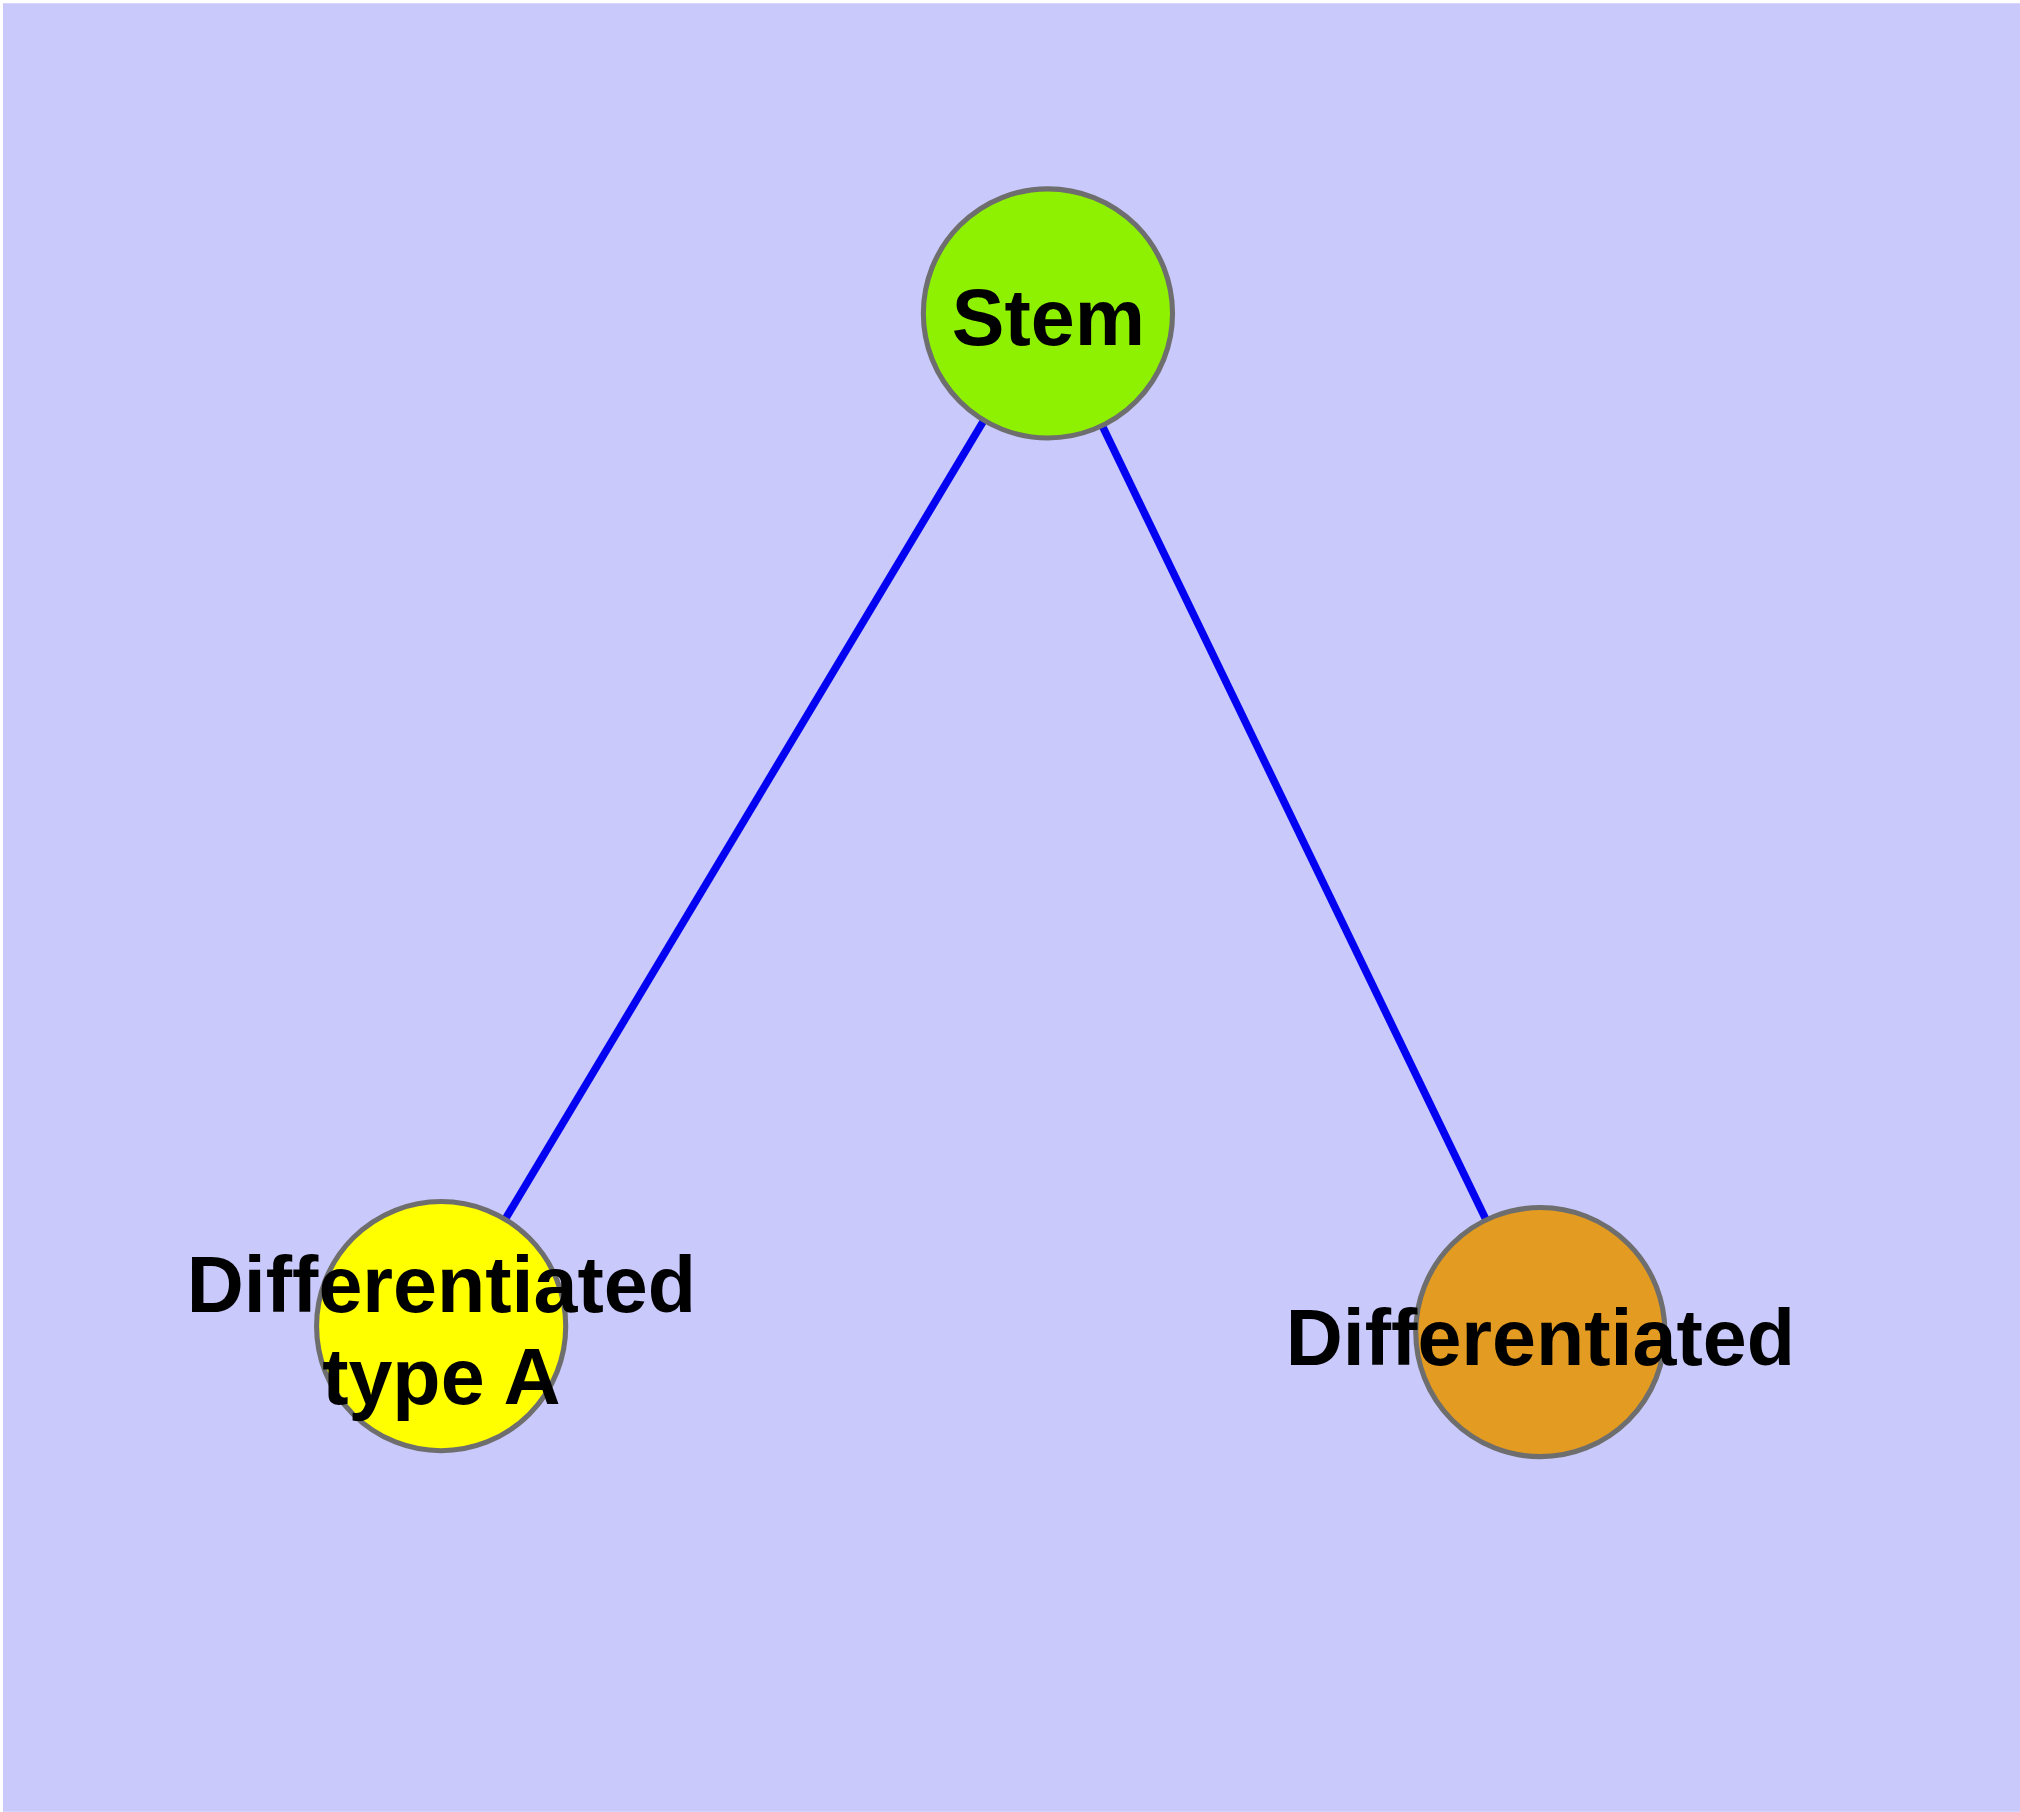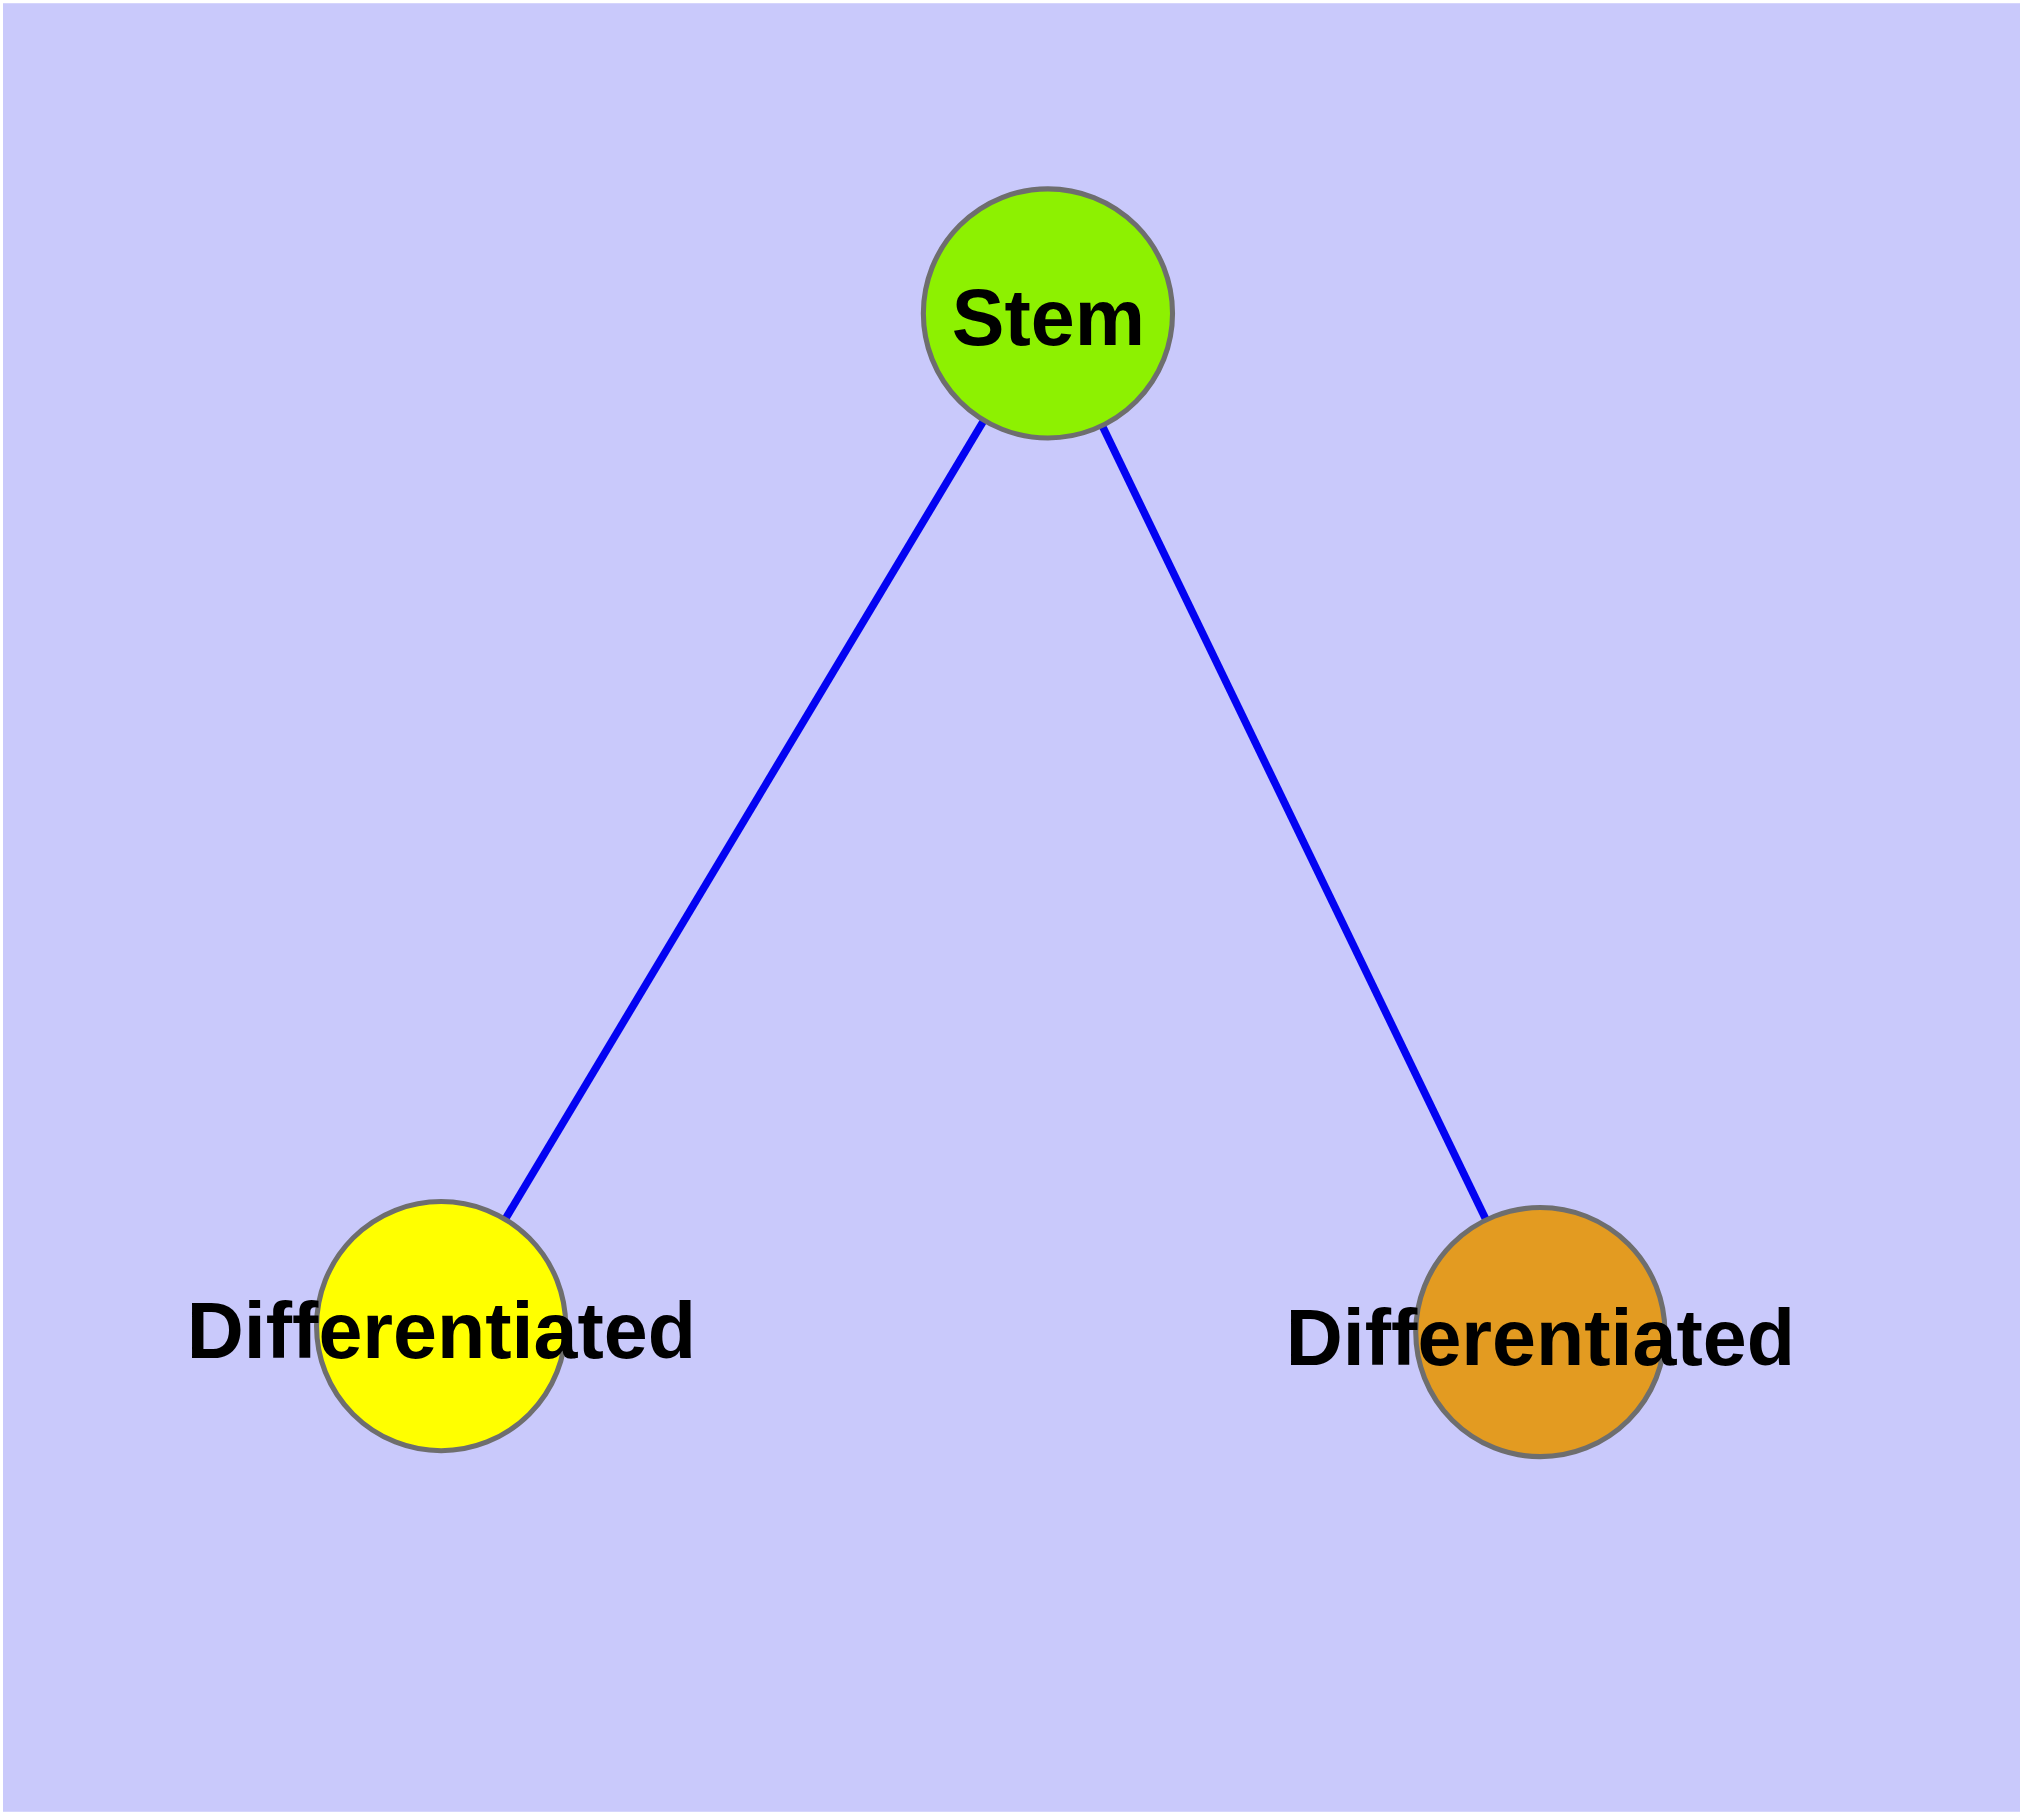--- a/index.html
+++ b/index.html
@@ -54,20 +54,21 @@
 
     <circle cx="1818" cy="1572" r="147" stroke-width="6" fill="#E39B21" stroke="#6E6E6E"></circle>
   </svg>
 
   <div class="node-label" style="left:1045px; top:315px;">
     <div>Stem</div>
   </div>
 
   <div class="node-label" style="left:438px; top:1328px;">
     <div>Differentiated</div>
+    <div>type A</div>
   </div>
 
   <div class="node-label" style="left:1537px; top:1335px;">
     <div>Differentiated</div>
   </div>
 
 </div>
 
 
 </body></html>

